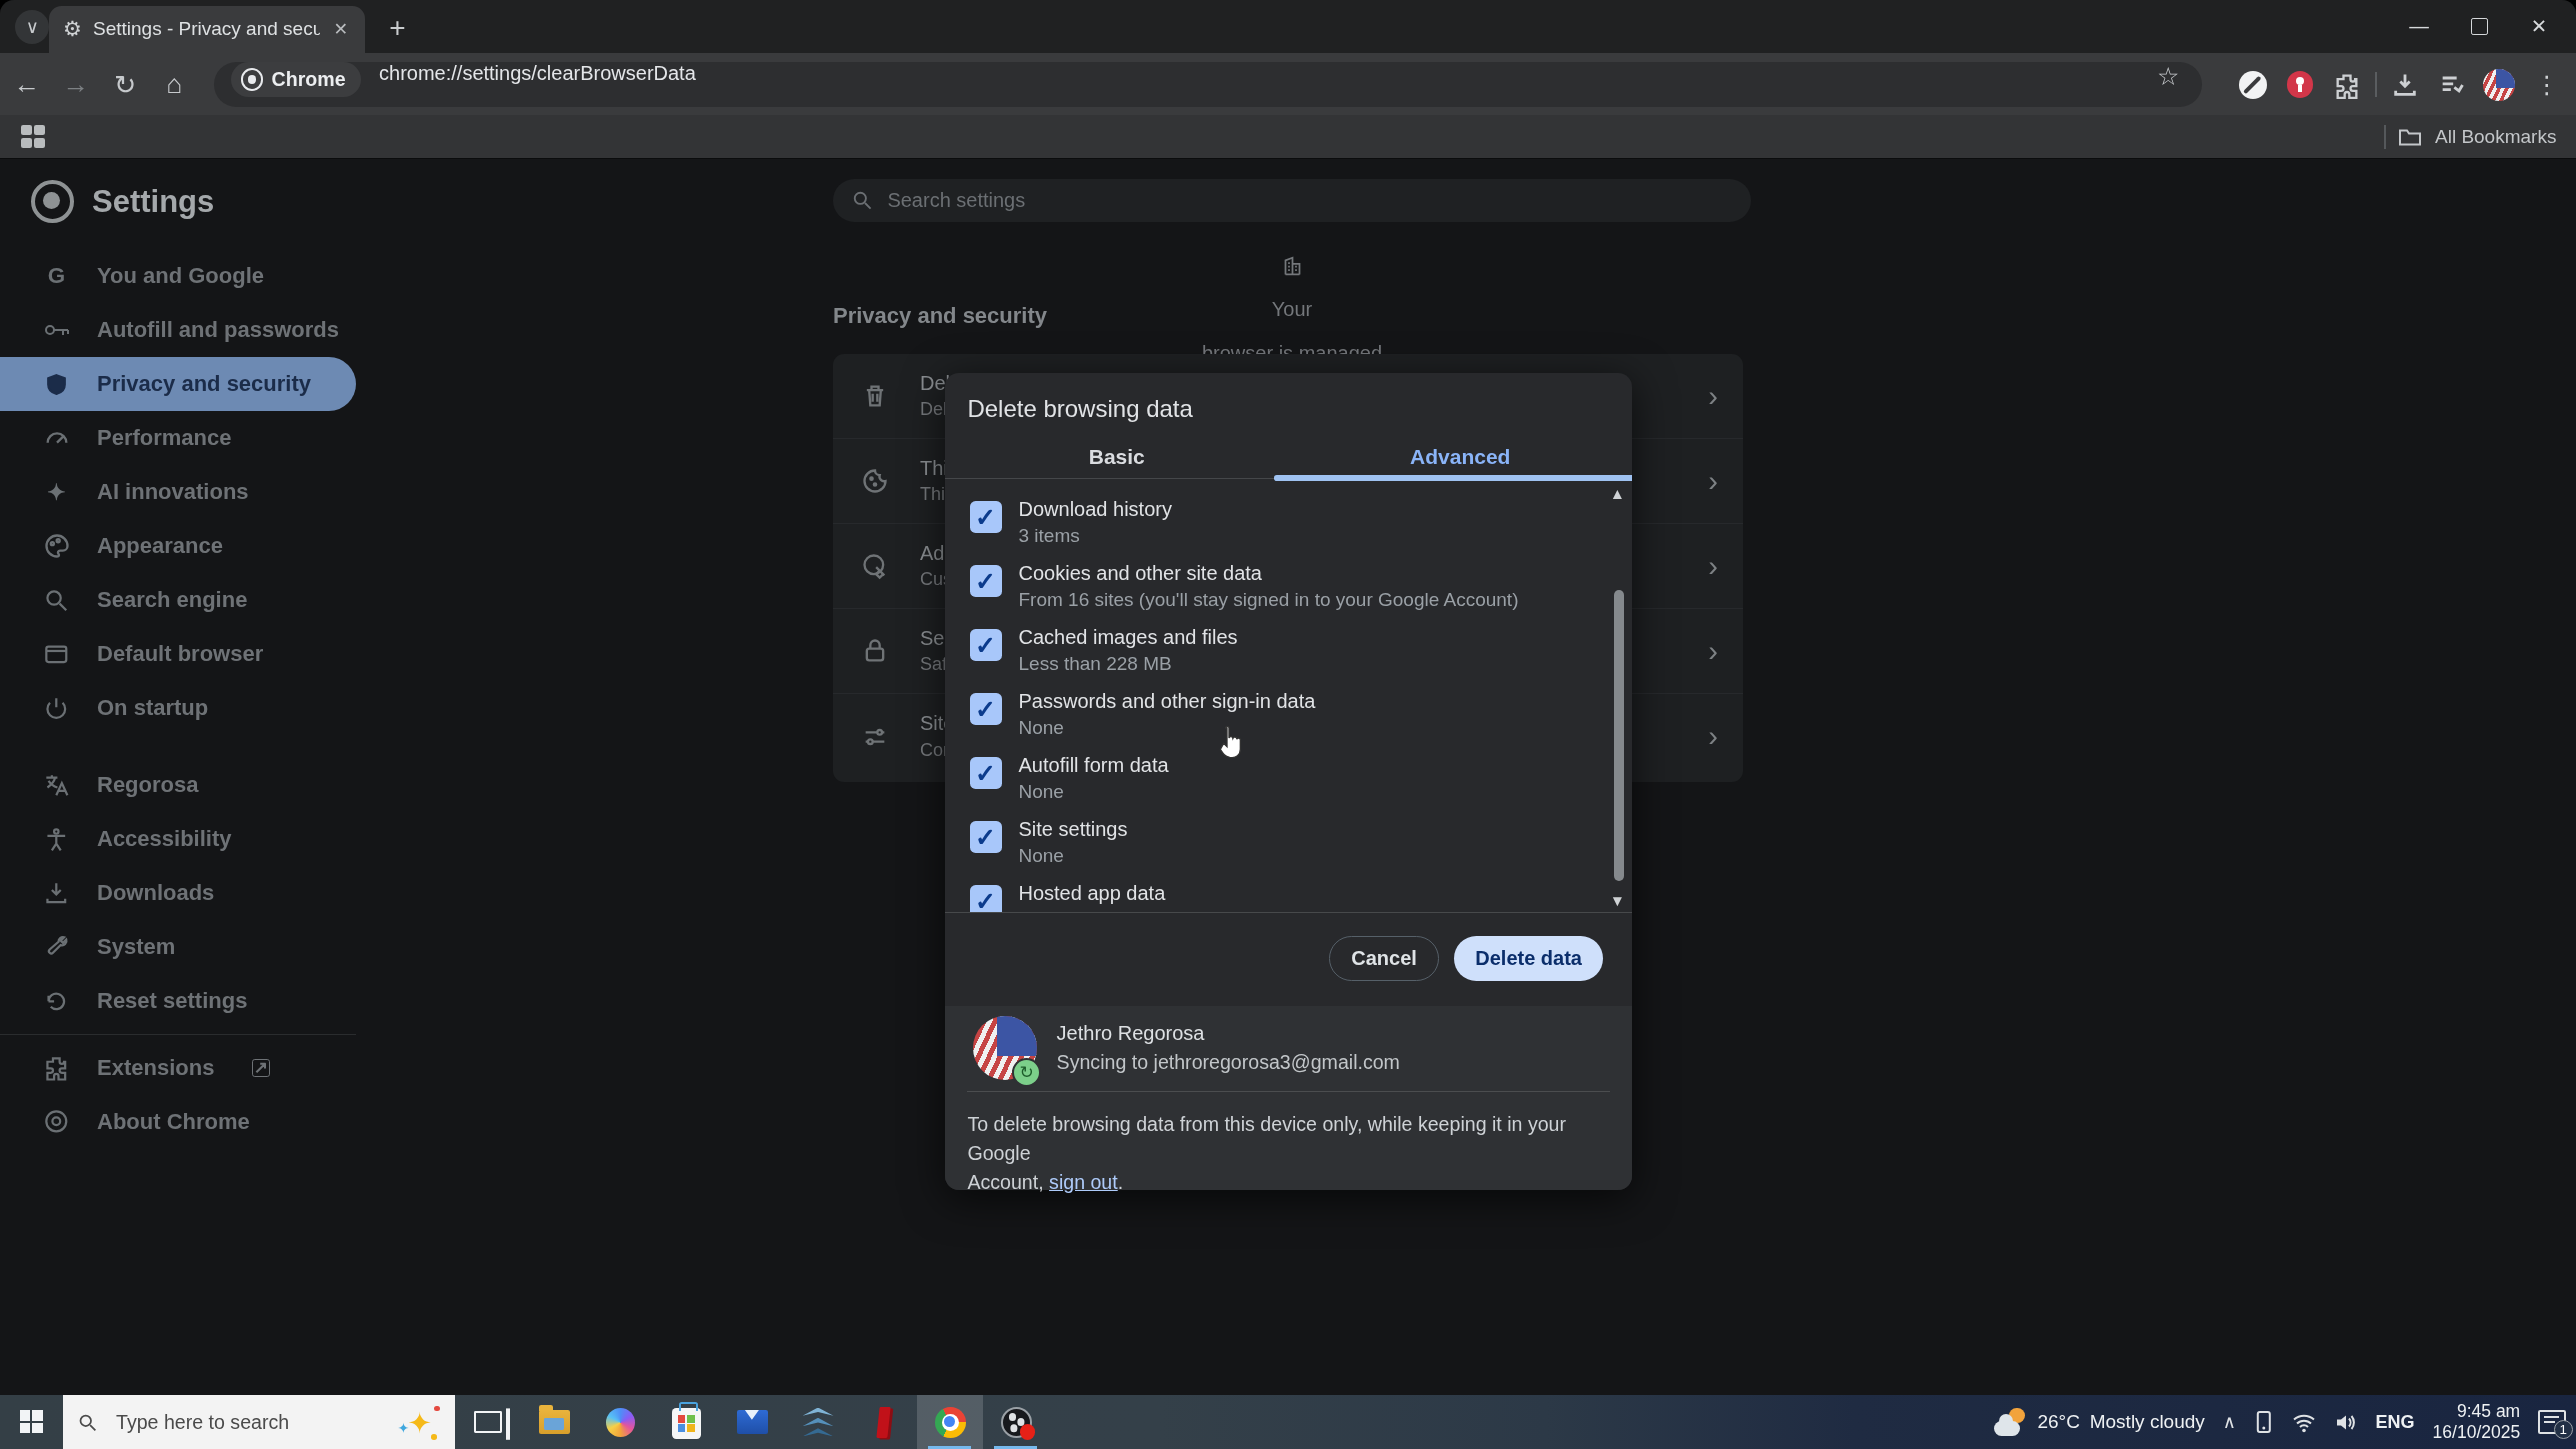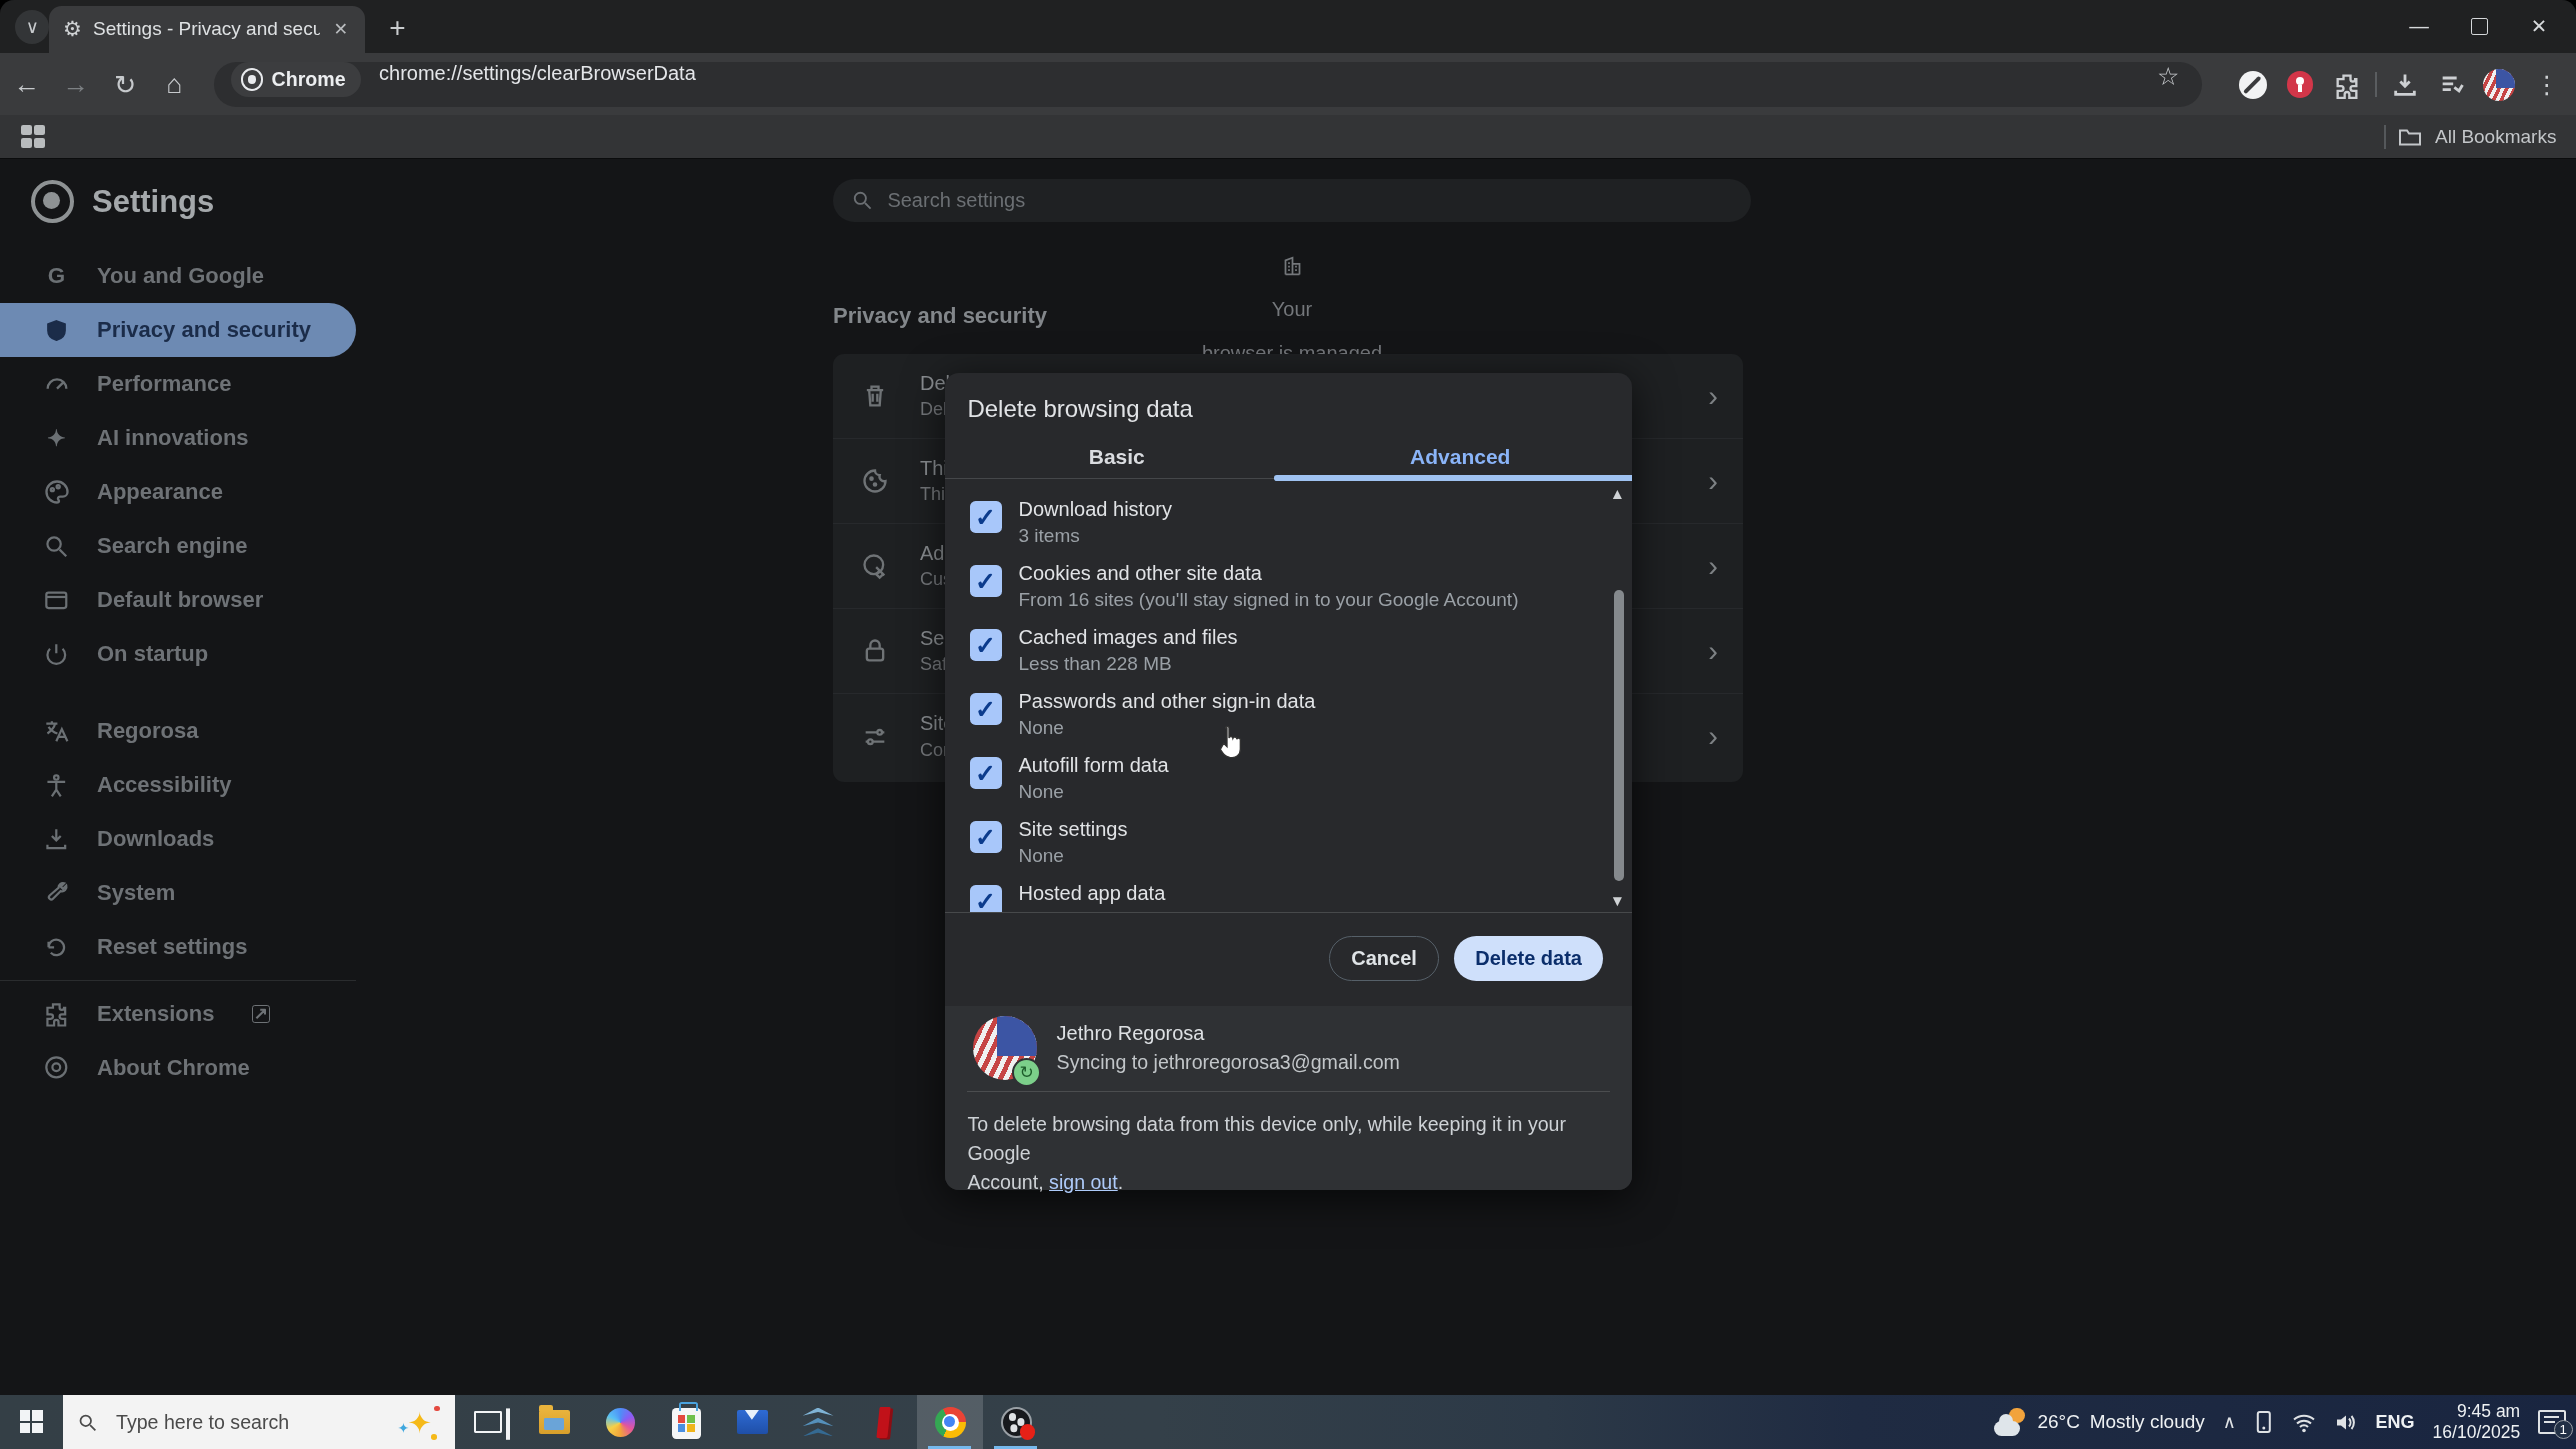--- a/index.html
+++ b/index.html
@@ -253,20 +253,29 @@
     <div class="side-head">
       <span class="chrome-glyph"></span>
       <span class="side-title">Settings</span>
     </div>
 
     <div class="nav">
       <div class="nav-item">
         <span class="ic">G</span>
         <span>You and Google</span>
       </div>
+      <div class="nav-item">
+        <span class="ic">
+            <svg width="28" height="28" viewBox="0 0 28 24">
+              <circle cx="7" cy="12" r="4"></circle>
+              <path d="M11 12h14M20 12v5M25 12v4"></path>
+            </svg>
+          </span>
+        <span>Autofill and passwords</span>
+      </div>
       <div class="nav-item sel">
         <span class="ic">
             <svg width="25" height="25" viewBox="0 0 24 24">
               <path d="M12 3l8 3v6c0 5-3.5 8-8 9-4.5-1-8-4-8-9V6z"></path>
             </svg>
           </span>
         <span>Privacy and security</span>
       </div>
       <div class="nav-item">
         <span class="ic">

